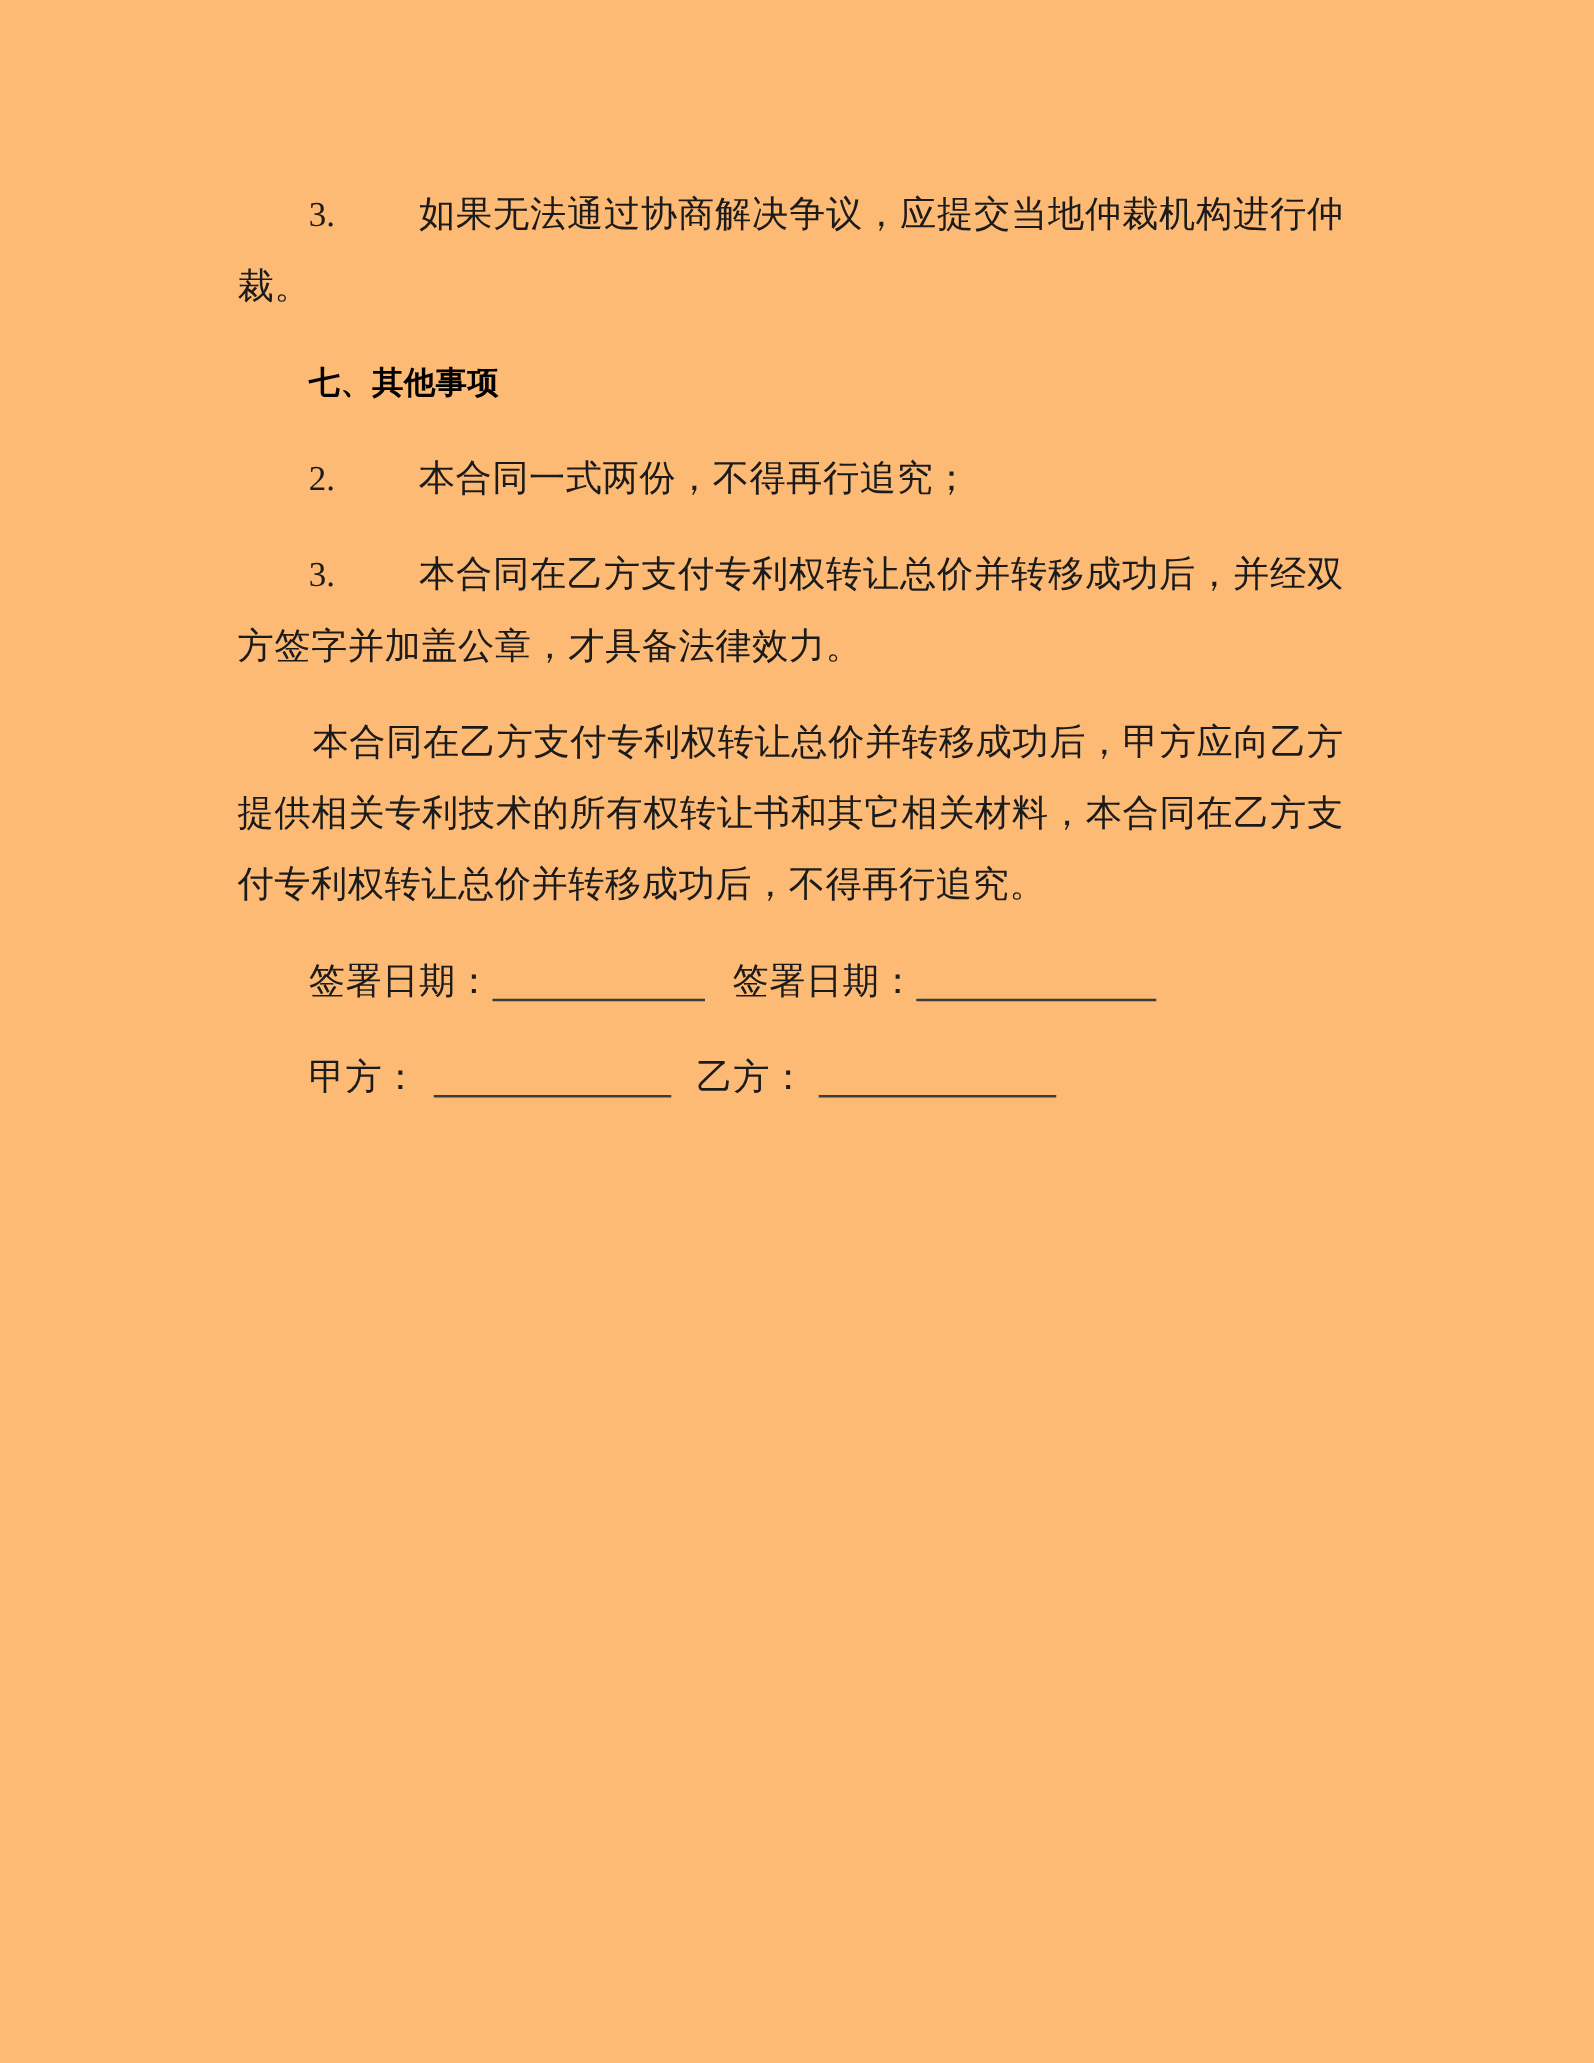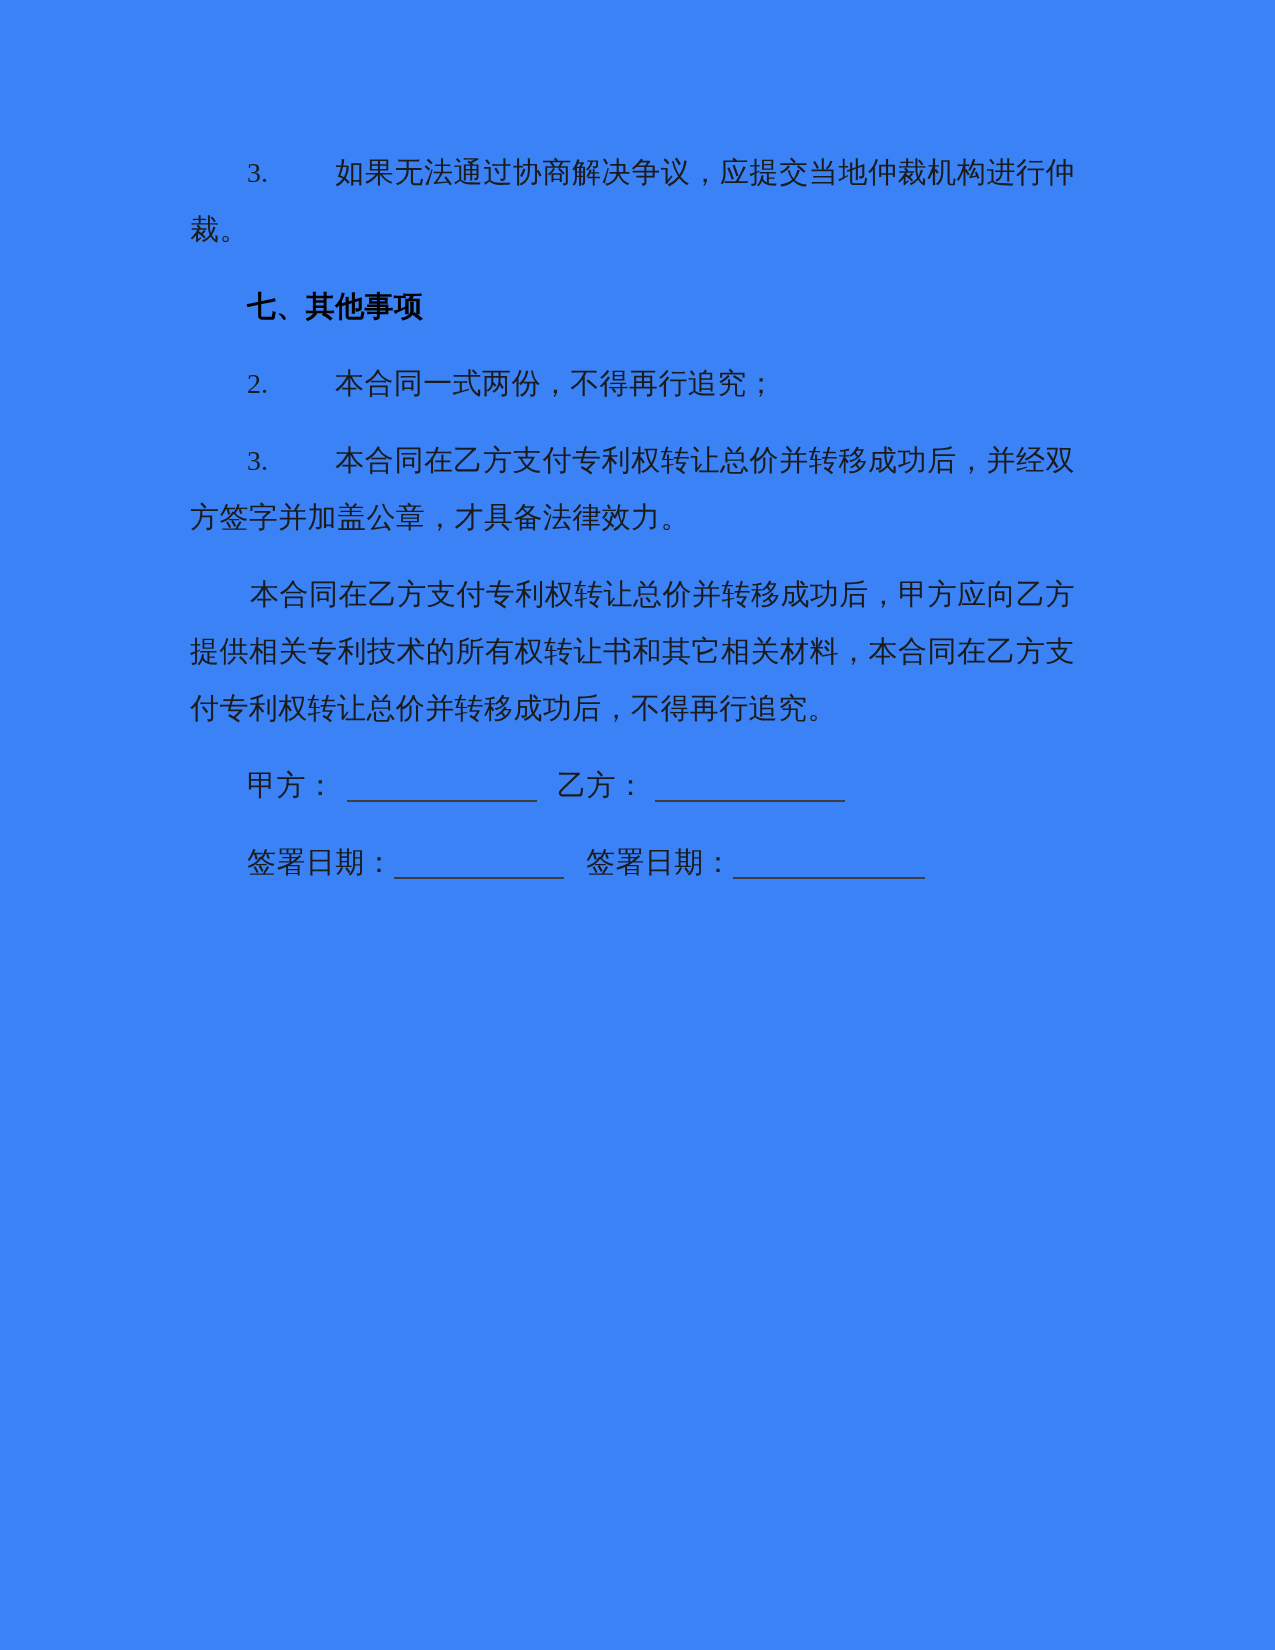--- a/index.html
+++ b/index.html
@@ -4,21 +4,21 @@
 <style>
   html, body {
     margin: 0;
     padding: 0;
     background: #ffffff;
   }
   .page {
     position: relative;
     width: 1275px;
     height: 1650px;
-    background: #3b82f6;
+    background: #fdba74;
     overflow: hidden;
     font-family: "Liberation Serif", "DejaVu Serif", serif;
     color: #1b1b1b;
   }
   .content {
     box-sizing: border-box;
     padding: 144px 200px 0 190px;
     font-size: 29px;
     line-height: 57px;
     letter-spacing: 0.4px;
@@ -36,21 +36,21 @@
     text-indent: 57px;
   }
   .clause-num {
     display: inline-block;
     width: 88px;
     text-indent: 0;
     letter-spacing: 0;
     font-size: 28px;
   }
   h2.section-heading {
-    font-size: 29px;
+    font-size: 25px;
     font-weight: bold;
     color: #000000;
     text-indent: 57px;
     line-height: 57px;
   }
   p.body-par {
     text-indent: 60px;
   }
   p.sig-row {
     text-indent: 57px;
@@ -86,21 +86,21 @@
       <span class="clause-num">2.</span><span>本合同一式两份，不得再行追究；</span>
     </p>
 
     <p class="clause">
       <span class="clause-num">3.</span><span>本合同在乙方支付专利权转让总价并转移成功后，并经双方签字并加盖公章，才具备法律效力。</span>
     </p>
 
     <p class="body-par">本合同在乙方支付专利权转让总价并转移成功后，甲方应向乙方提供相关专利技术的所有权转让书和其它相关材料，本合同在乙方支付专利权转让总价并转移成功后，不得再行追究。</p>
 
     <p class="sig-row">
-      <span>甲方：</span><span class="blank w-a"></span><span class="ml-20">乙方：</span><span class="blank w-b"></span>
+      <span>签署日期：</span><span class="blank w-c"></span><span class="ml-22">签署日期：</span><span class="blank w-d"></span>
     </p>
 
     <p class="sig-row">
-      <span>签署日期：</span><span class="blank w-c"></span><span class="ml-22">签署日期：</span><span class="blank w-d"></span>
+      <span>甲方：</span><span class="blank w-a"></span><span class="ml-20">乙方：</span><span class="blank w-b"></span>
     </p>
 
   </div>
 </div>
 
 </body></html>

